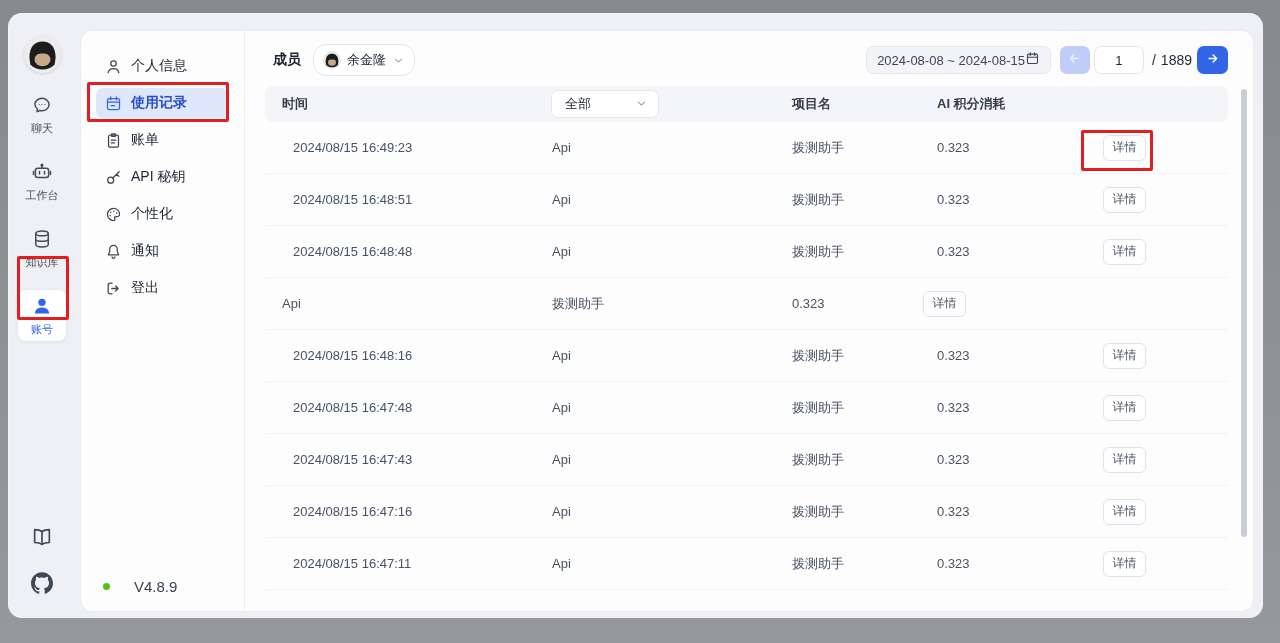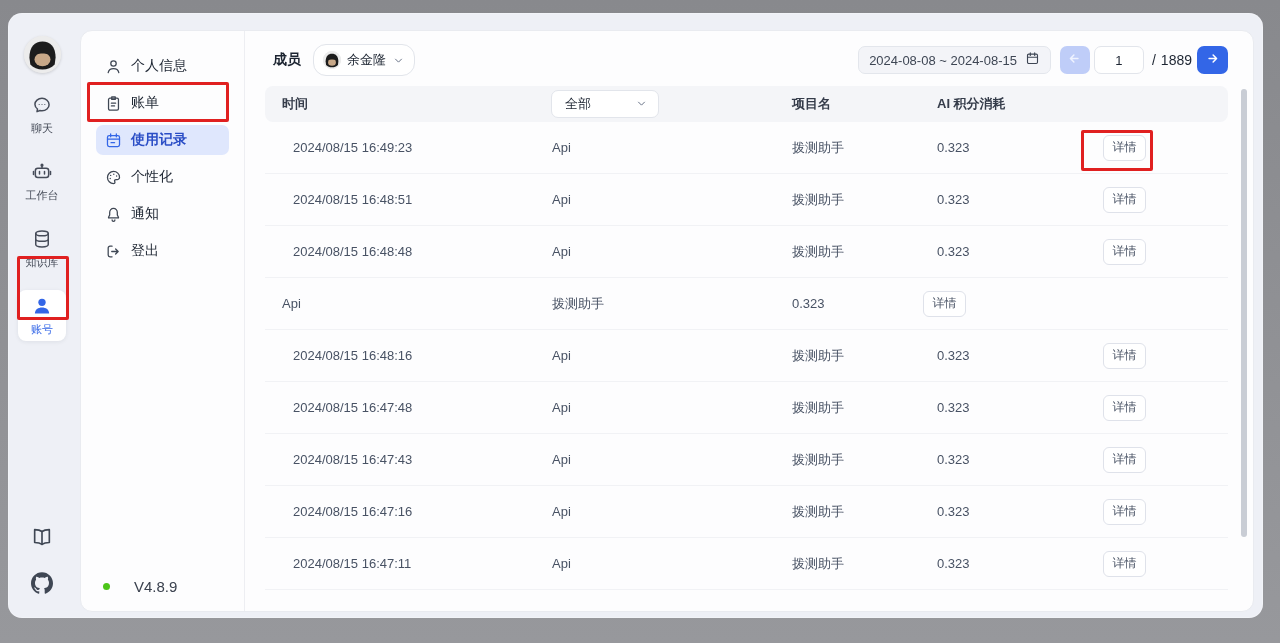--- a/index.html
+++ b/index.html
@@ -46,21 +46,21 @@
   .content { flex:1; padding:15px 25px 0 20px; position:relative; }
   .toolbar { display:flex; align-items:center; height:28px; margin-bottom:12px; }
   .member-label { font-size:14px; font-weight:700; color:#1D2532; margin:0 12px 0 8px; }
   .member-select { height:28px; display:flex; align-items:center; gap:6px; padding:15px 9px;
                    background:#fff; border:1px solid #E2E5EB; border-radius:13px; font-size:13px; color:#1D2532; cursor:pointer; }
   .member-avatar { width:18px; height:18px; border-radius:50%; overflow:hidden; background:#e8e8e8; }
   .member-avatar svg { width:100%; height:100%; display:block; }
   .chev { width:13px; height:13px; color:#667085; }
   .chev svg { width:13px; height:13px; }
   .tb-spacer { flex:1; }
-  .date-btn { height:28px; display:flex; align-items:center; gap:8px; padding:0 10px;
+  .date-btn { height:28px; display:flex; align-items:center; padding:0 10px;
               background:#F3F4F8; border:1px solid #E3E6EC; border-radius:7px; font-size:13px; color:#3E4654; cursor:pointer; }
   .date-btn svg { width:15px; height:15px; color:#3E4654; }
   .pg-prev { width:30px; height:28px; margin-left:9px; border:none; border-radius:7px;
              background:var(--primary-disabled); color:#EFF3FF; display:flex; align-items:center; justify-content:center; cursor:default; }
   .pg-next { width:31px; height:28px; margin-left:5px; border:none; border-radius:7px;
              background:var(--primary); color:#fff; display:flex; align-items:center; justify-content:center; cursor:pointer; }
   .pg-prev svg,.pg-next svg { width:15px; height:15px; }
   .pg-input { width:50px; height:28px; margin-left:4px; border:1px solid #E2E5EB; border-radius:7px;
               text-align:center; font-size:13px; color:#1D2532; background:#fff; }
   .pg-total { margin-left:8px; font-size:14px; color:#1D2532; display:flex; gap:5px; }
@@ -150,38 +150,47 @@
       <div id="menu-list">
           <div class="menu-item">
             <span style="display:flex">
               <svg viewBox="0 0 24 24" fill="none" stroke="currentColor" stroke-width="1.8" stroke-linecap="round" stroke-linejoin="round">
                 <circle cx="12" cy="7.8" r="3.8"></circle>
                 <path d="M4.5 20.5c.8-3.8 3.9-5.6 7.5-5.6s6.7 1.8 7.5 5.6"></path>
               </svg>
             </span>
             <span>个人信息</span>
           </div>
+          <div class="menu-item selected">
+            <span style="display:flex">
+              <svg viewBox="0 0 24 24" fill="none" stroke="currentColor" stroke-width="1.8" stroke-linecap="round" stroke-linejoin="round">
+                <rect x="3.5" y="5" width="17" height="15.5" rx="2.5"></rect>
+                <path d="M8 2.8v4M16 2.8v4M3.5 10h17M8.5 15h5"></path>
+              </svg>
+            </span>
+            <span>使用记录</span>
+          </div>
           <div class="menu-item">
             <span style="display:flex">
               <svg viewBox="0 0 24 24" fill="none" stroke="currentColor" stroke-width="1.8" stroke-linecap="round" stroke-linejoin="round">
                 <rect x="5" y="4.5" width="14" height="17" rx="2"></rect>
                 <path d="M9.5 2.8h5v3.4h-5z"></path>
                 <path d="M9 11.5h6M9 15.5h4.5"></path>
               </svg>
             </span>
             <span>账单</span>
           </div>
-          <div class="menu-item selected">
-            <span style="display:flex">
-              <svg viewBox="0 0 24 24" fill="none" stroke="currentColor" stroke-width="1.8" stroke-linecap="round" stroke-linejoin="round">
-                <rect x="3.5" y="5" width="17" height="15.5" rx="2.5"></rect>
-                <path d="M8 2.8v4M16 2.8v4M3.5 10h17M8.5 15h5"></path>
-              </svg>
-            </span>
-            <span>使用记录</span>
+          <div class="menu-item">
+            <span style="display:flex">
+              <svg viewBox="0 0 24 24" fill="none" stroke="currentColor" stroke-width="1.8" stroke-linecap="round" stroke-linejoin="round">
+                <circle cx="8" cy="15.8" r="4.2"></circle>
+                <path d="M11 12.8l9-9M16.5 7.2l3.2 3.2"></path>
+              </svg>
+            </span>
+            <span>API 秘钥</span>
           </div>
           <div class="menu-item">
             <span style="display:flex">
               <svg viewBox="0 0 24 24" fill="none" stroke="currentColor" stroke-width="1.8" stroke-linecap="round" stroke-linejoin="round">
                 <path d="M12 3.5a8.5 8.5 0 100 17c1.3 0 2.1-.8 2.1-1.8 0-.9-.7-1.3-.7-2.1 0-1 .8-1.6 2-1.6h1.7a3.4 3.4 0 003.4-3.5c0-4.5-3.8-8-8.5-8z"></path>
                 <circle cx="8" cy="9" r="1" fill="currentColor" stroke="none"></circle>
                 <circle cx="12.4" cy="7.4" r="1" fill="currentColor" stroke="none"></circle>
                 <circle cx="16.4" cy="9.8" r="1" fill="currentColor" stroke="none"></circle>
                 <circle cx="7.4" cy="13.5" r="1" fill="currentColor" stroke="none"></circle>
               </svg>

